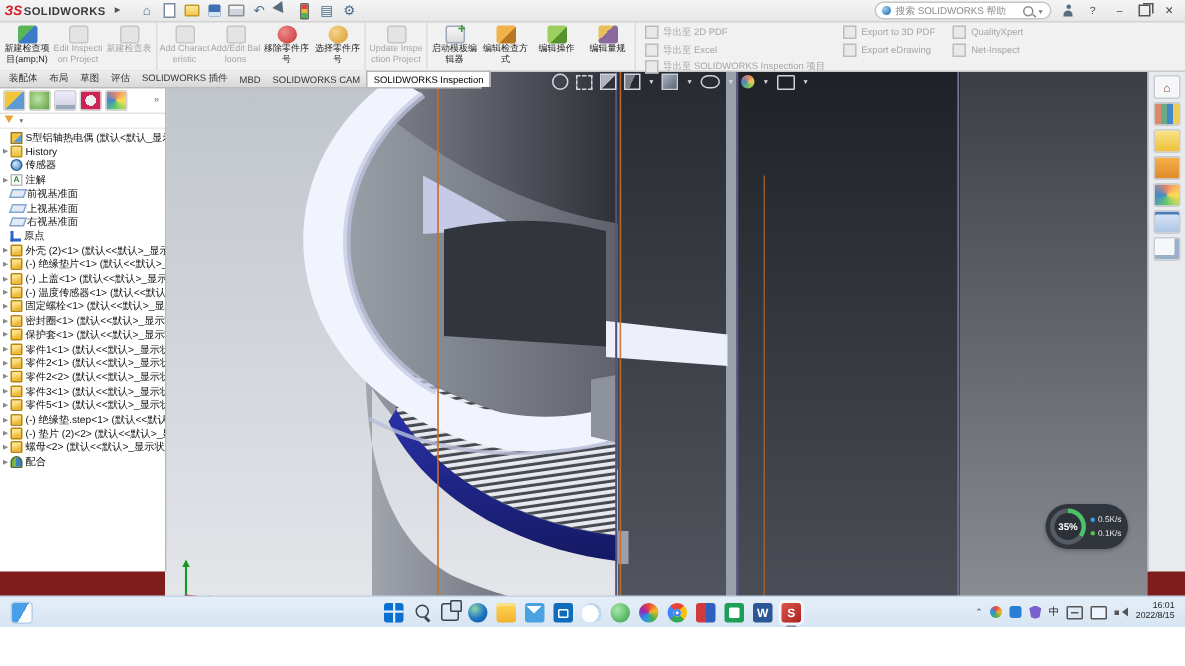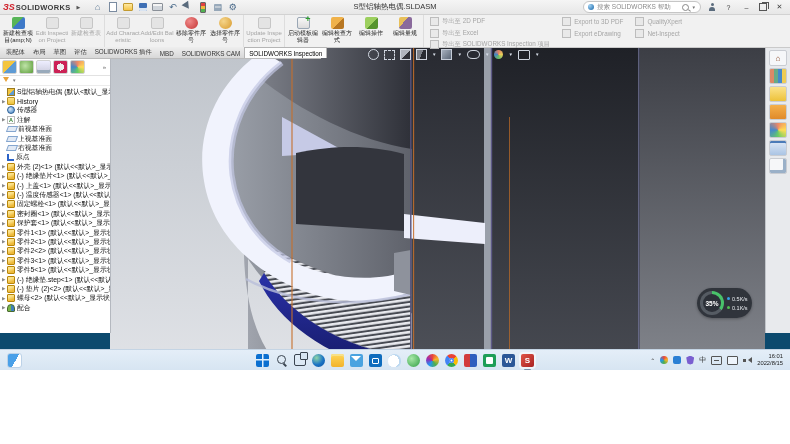--- a/index.html
+++ b/index.html
@@ -1,16 +1,16 @@
 <!DOCTYPE html>
 <html><head>
 <meta charset="utf-8">
 <style>
   html,body{margin:0;padding:0;background:#fff}
-  #app{position:relative;width:790px;height:370px;overflow:hidden;background:#0c4a6e;
+  #app{position:relative;width:790px;height:418px;overflow:hidden;background:#7f1d1d;
        font-family:"Liberation Sans","DejaVu Sans",sans-serif;font-size:8px;color:#222;user-select:none}
 
   
   .titlebar{position:absolute;top:0;left:0;right:0;height:14px;background:linear-gradient(#f5f5f5,#e7e7e7);
             border-bottom:1px solid #d2d2d2;display:flex;align-items:center;z-index:30}
   .logo{display:flex;align-items:center;padding:0 3px;font-weight:bold}
   .logo .ds{color:#d1202a;font-style:italic;font-size:9px;margin-right:1px}
   .logo .sw{font-size:7.5px;letter-spacing:.3px;color:#3a3a3a}
   .menu-arrow{font-size:5px;color:#555;margin-left:3px}
   .qat{display:flex;align-items:center;gap:4px;margin-left:12px}
@@ -289,21 +289,20 @@
         <span class="qicon q-new-document"></span>
         <span class="qicon q-open"></span>
         <span class="qicon q-save"></span>
         <span class="qicon q-print"></span>
         <span class="qicon q-undo">↶</span>
         <span class="qicon q-select"></span>
         <span class="qicon q-rebuild"></span>
         <span class="qicon q-file-properties">▤</span>
         <span class="qicon q-options">⚙</span>
       </div>
-    <div class="doc-title">S型铝轴热电偶.SLDASM</div>
     <div class="tb-right">
       <div class="searchbox">
         <span class="sb-ball"></span>
         <span>搜索 SOLIDWORKS 帮助</span>
         <span class="sb-mag"></span>
         <span class="sb-caret">▼</span>
       </div>
       <span class="person"></span>
       <span class="winbtn">?</span>
       <span class="winbtn">–</span>

